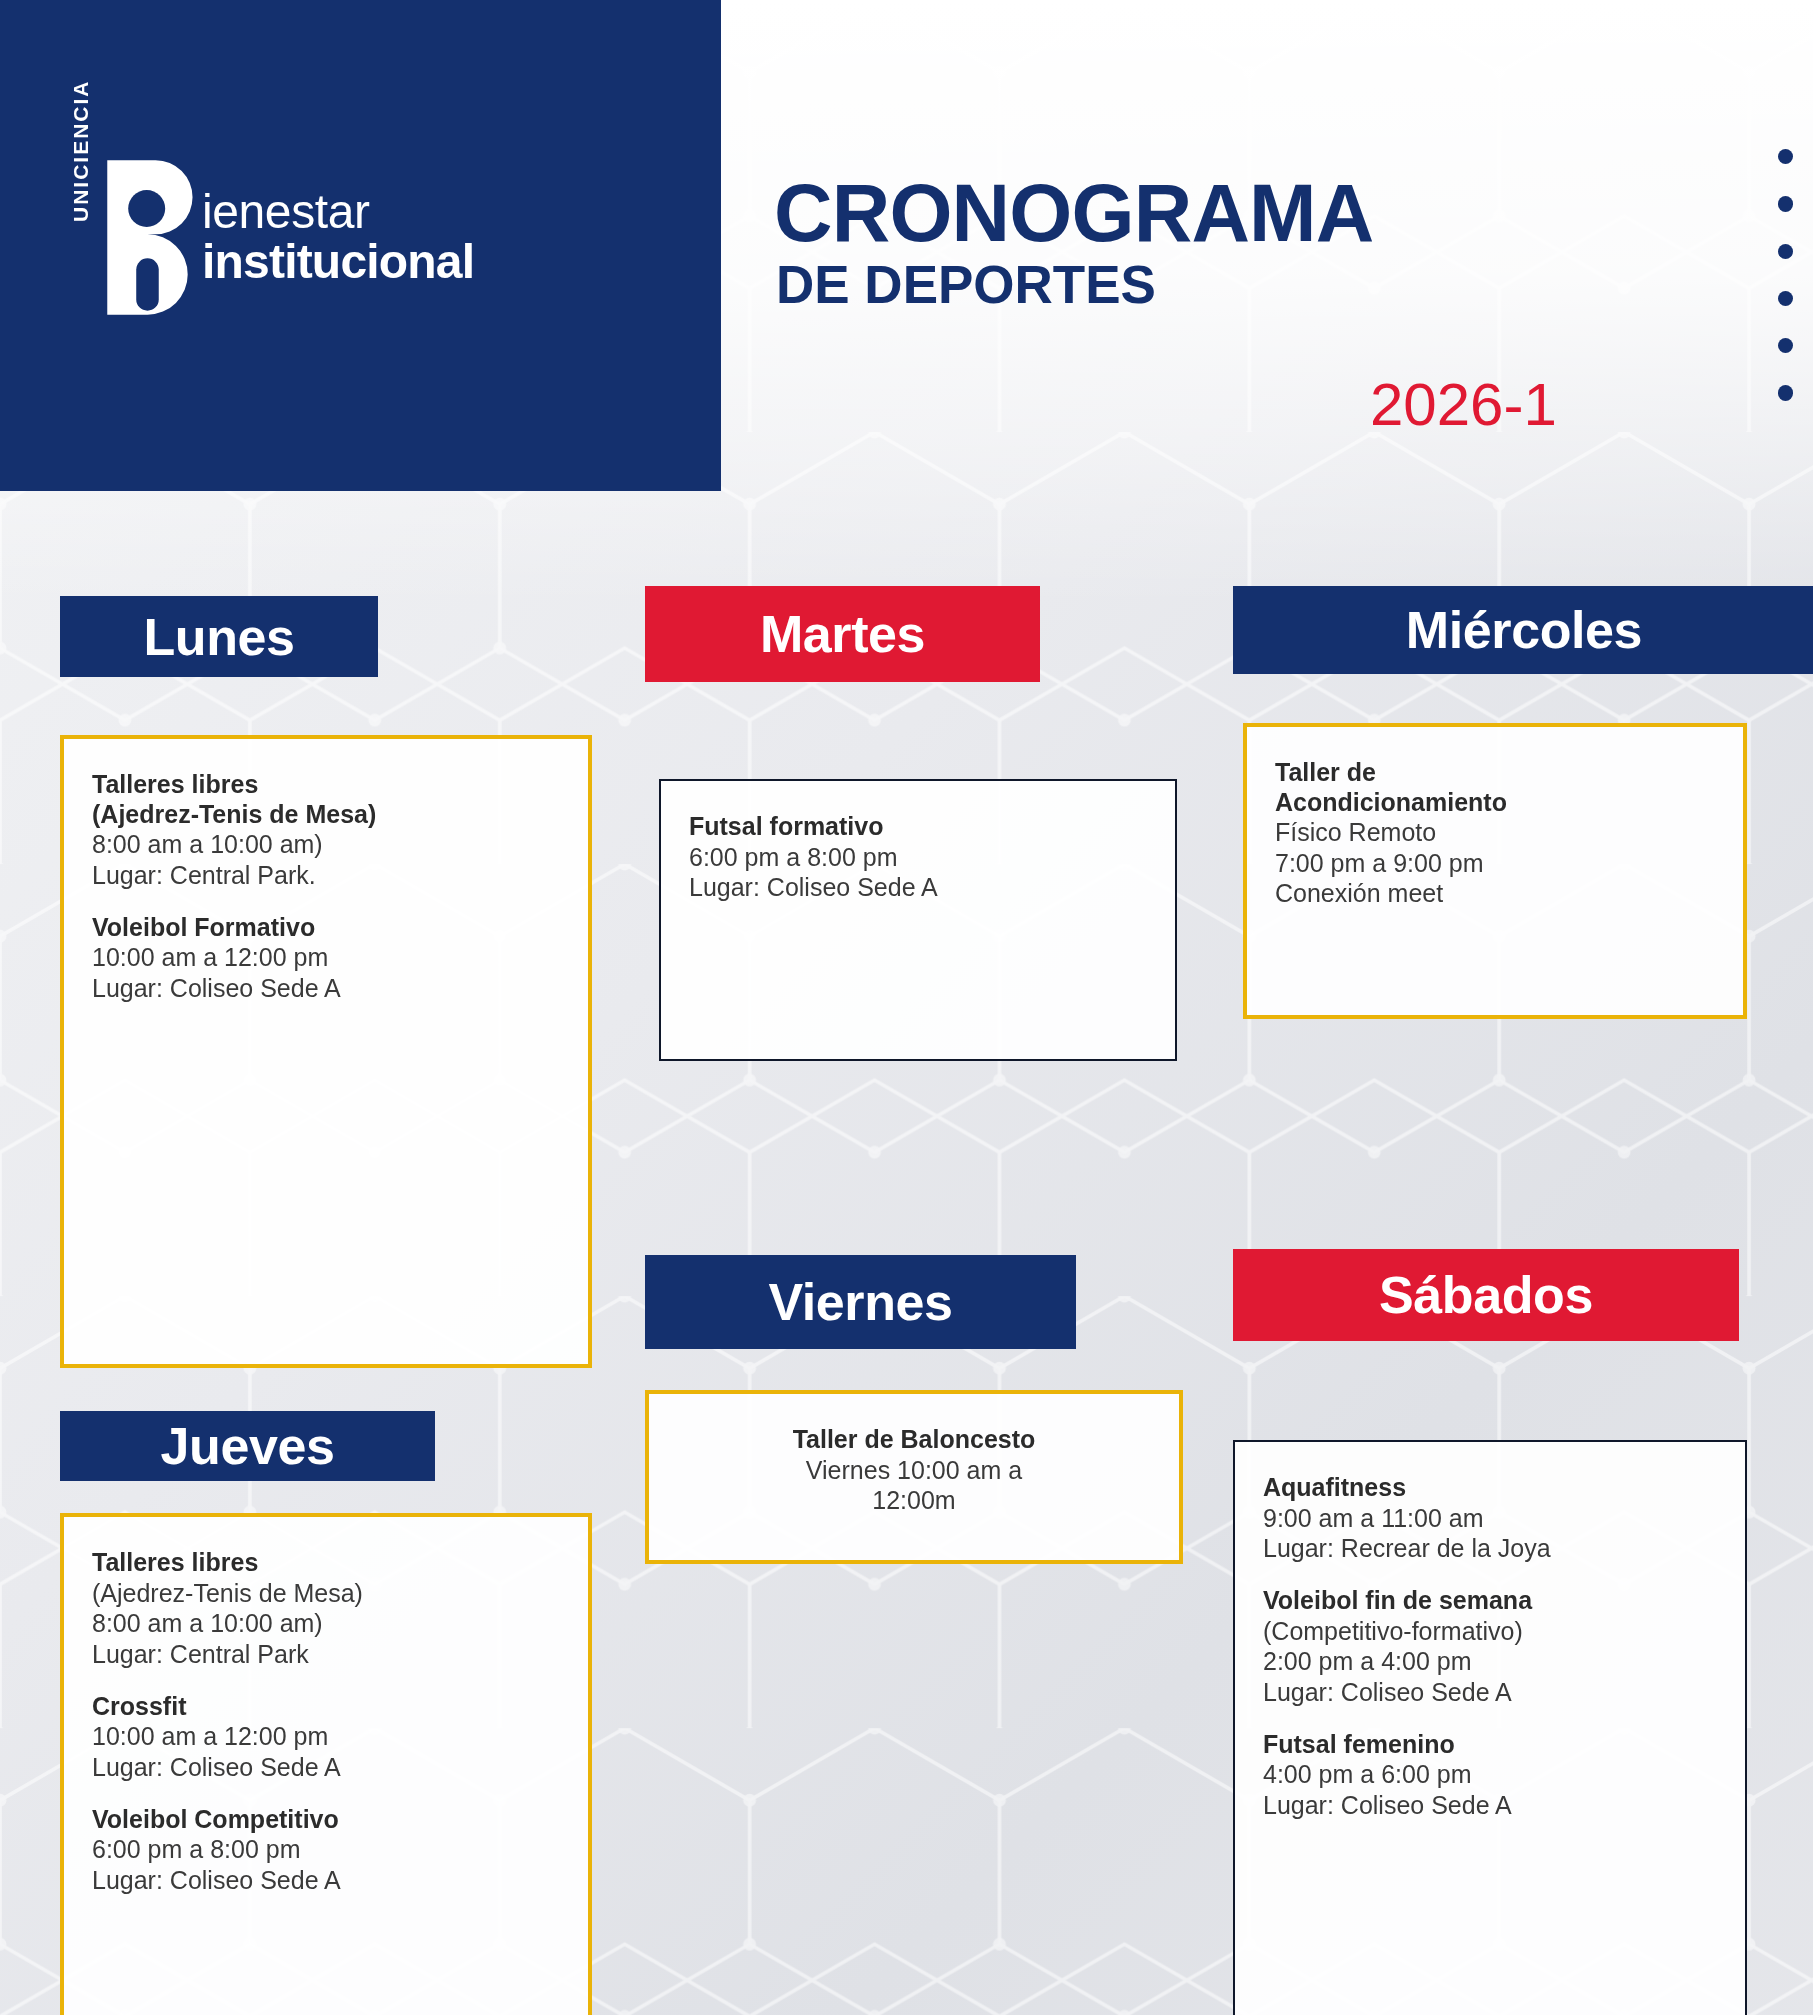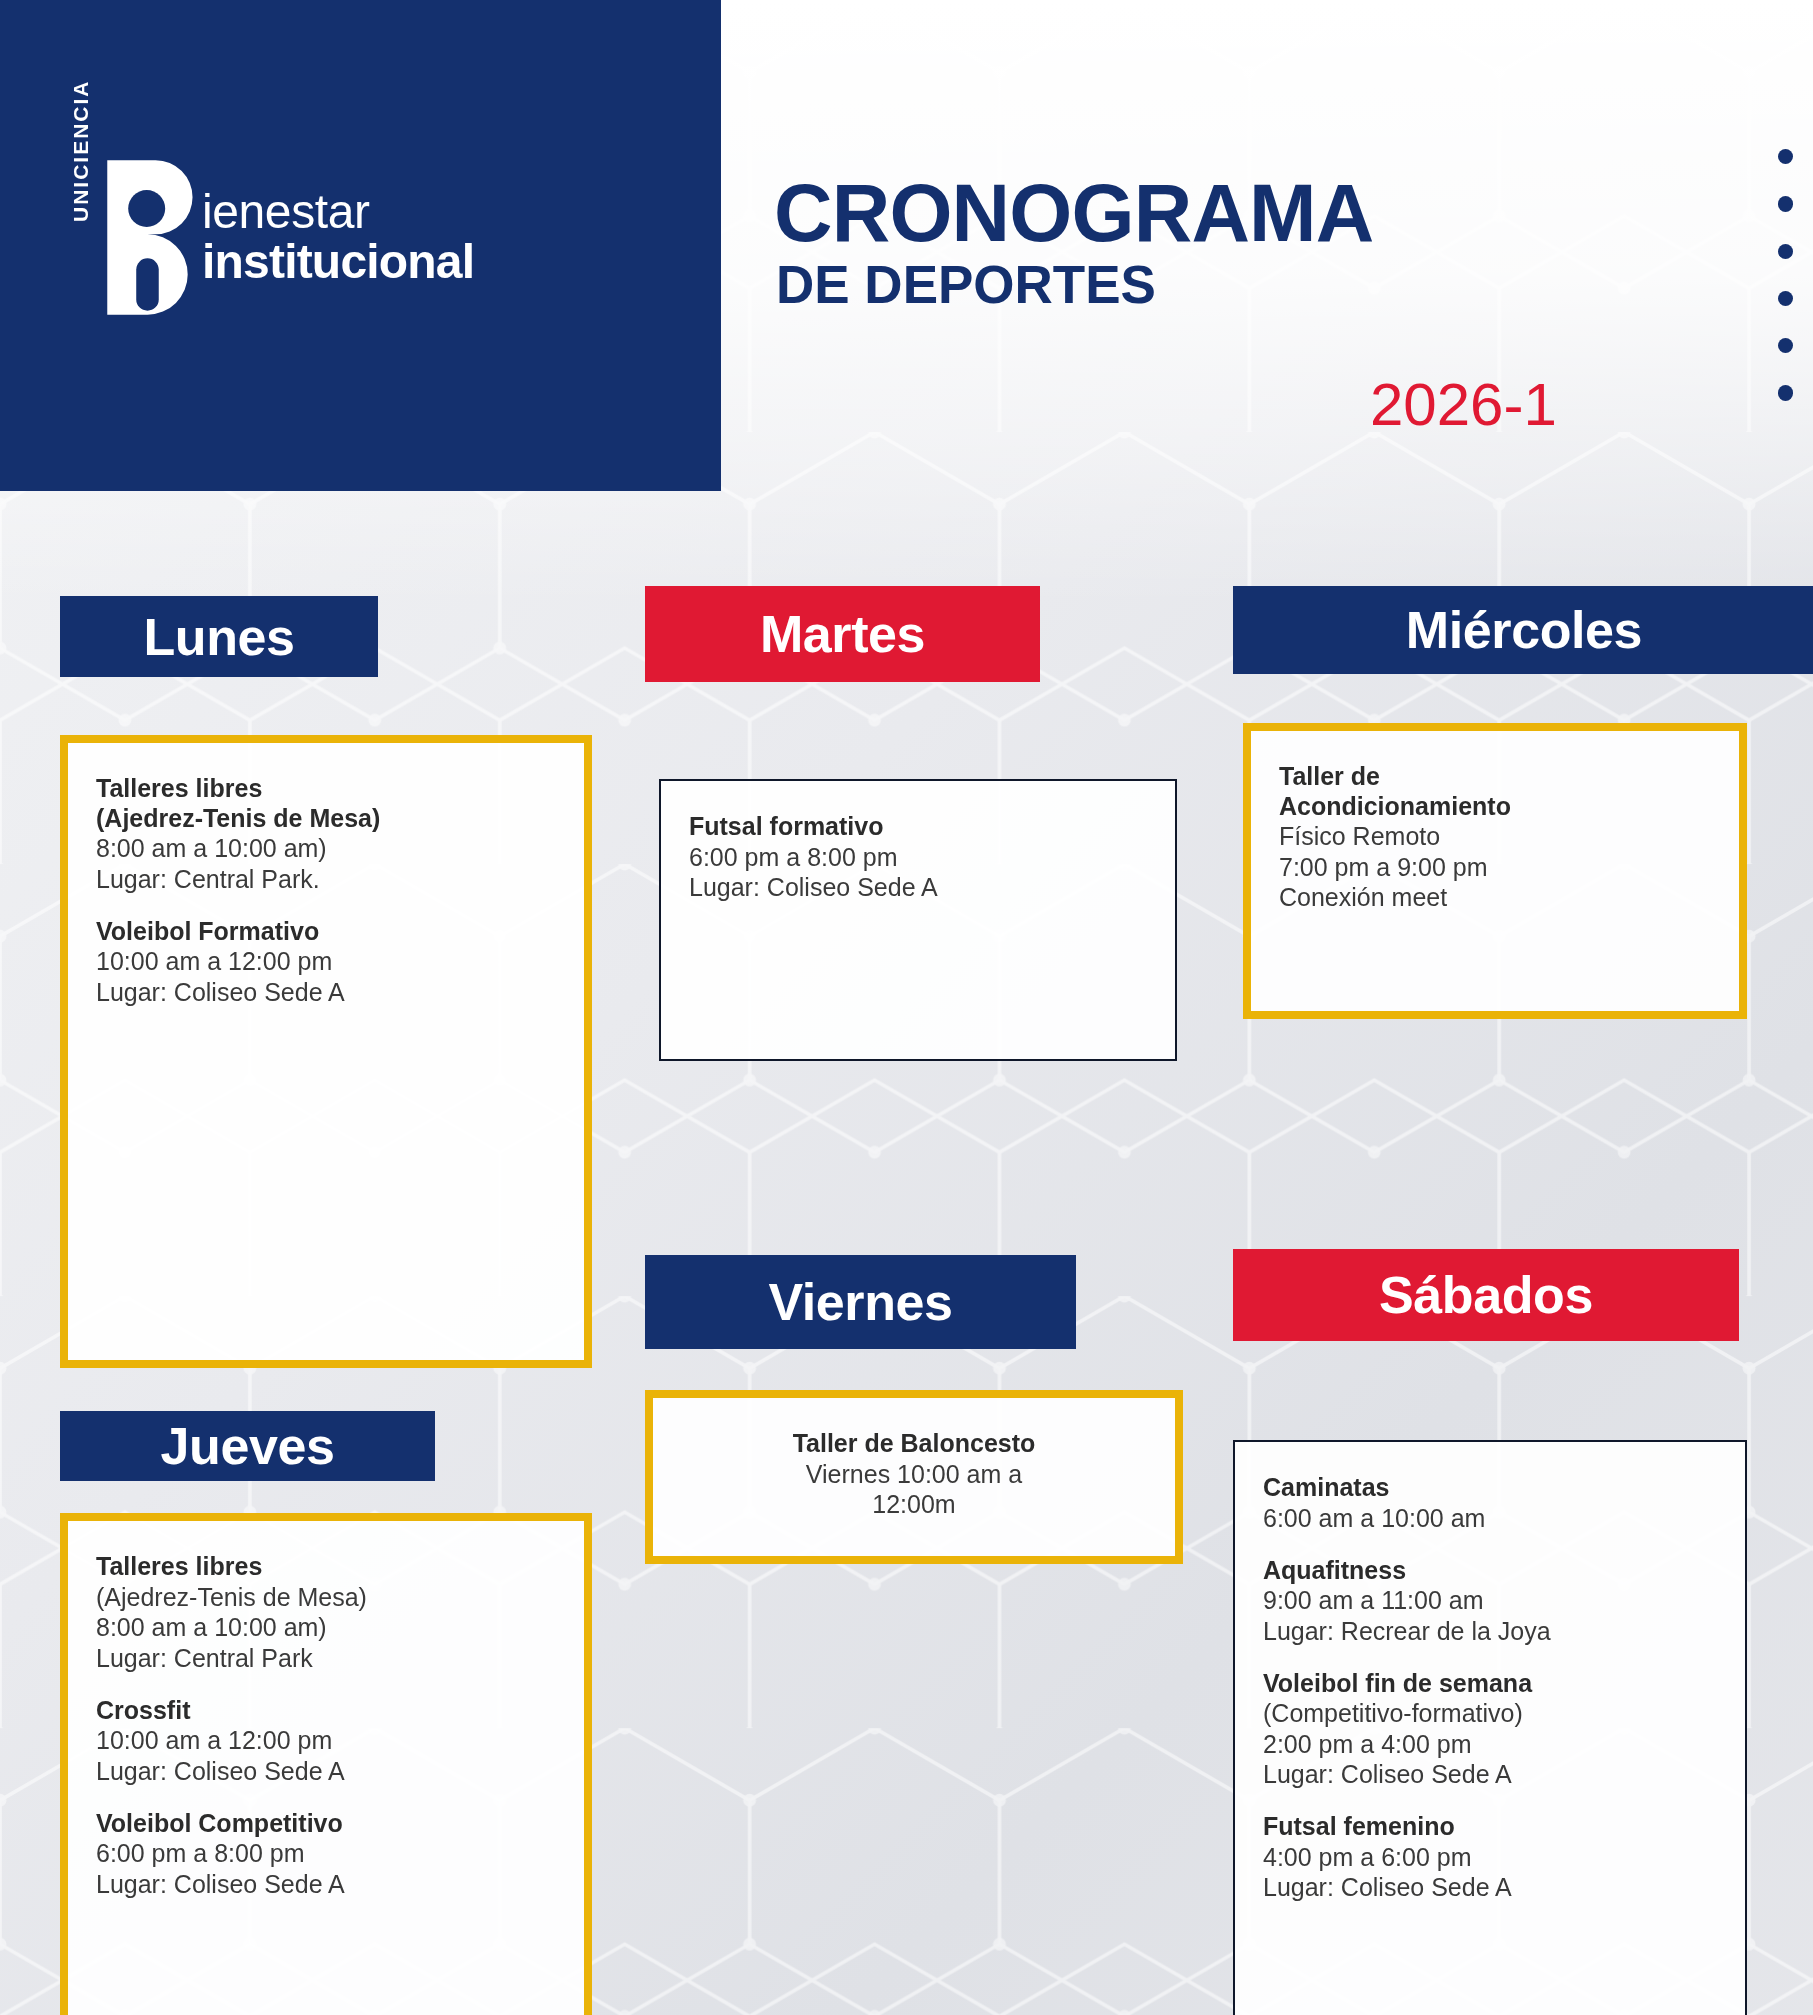--- a/index.html
+++ b/index.html
@@ -152,21 +152,21 @@
     white-space: nowrap;
   }
   .tab-blue { background: #14306e; }
   .tab-red  { background: #e01933; }
 
   .day-box {
     position: absolute;
     box-sizing: border-box;
     background: rgba(255,255,255,0.92);
   }
-  .box-blue { border: 8px solid #eab308; }
+  .box-blue { border: 4px solid #eab308; }
   .box-red  { border: 2px solid #0f172a; margin-top: 48px; }
 
   .entries {
     padding: 31px 28px 16px 28px;
   }
   .entry { margin-bottom: 22.6px; }
   .entry:last-child { margin-bottom: 0; }
   .entry .t {
     font-size: 25px;
     font-weight: 700;
@@ -308,24 +308,20 @@
     </div>
   </div>
 </div>
 
 <div class="day-tab tab-red" style="left:1233px; top:1249px; width:506px; height:92px;">
   <span>Sábados</span>
 </div>
 <div class="day-box box-red" style="left:1233px; top:1392px; width:514px; height:677px;">
   <div class="entries">
     <div class="entry">
-      <div class="t">Caminatas</div>
-      <div class="d">6:00 am a 10:00 am</div>
-    </div>
-    <div class="entry">
       <div class="t">Aquafitness</div>
       <div class="d">9:00 am a 11:00 am<br>Lugar: Recrear de la Joya</div>
     </div>
     <div class="entry">
       <div class="t">Voleibol fin de semana</div>
       <div class="d">(Competitivo-formativo)<br>2:00 pm a 4:00 pm<br>Lugar: Coliseo Sede A</div>
     </div>
     <div class="entry">
       <div class="t">Futsal femenino</div>
       <div class="d">4:00 pm a 6:00 pm<br>Lugar: Coliseo Sede A</div>

